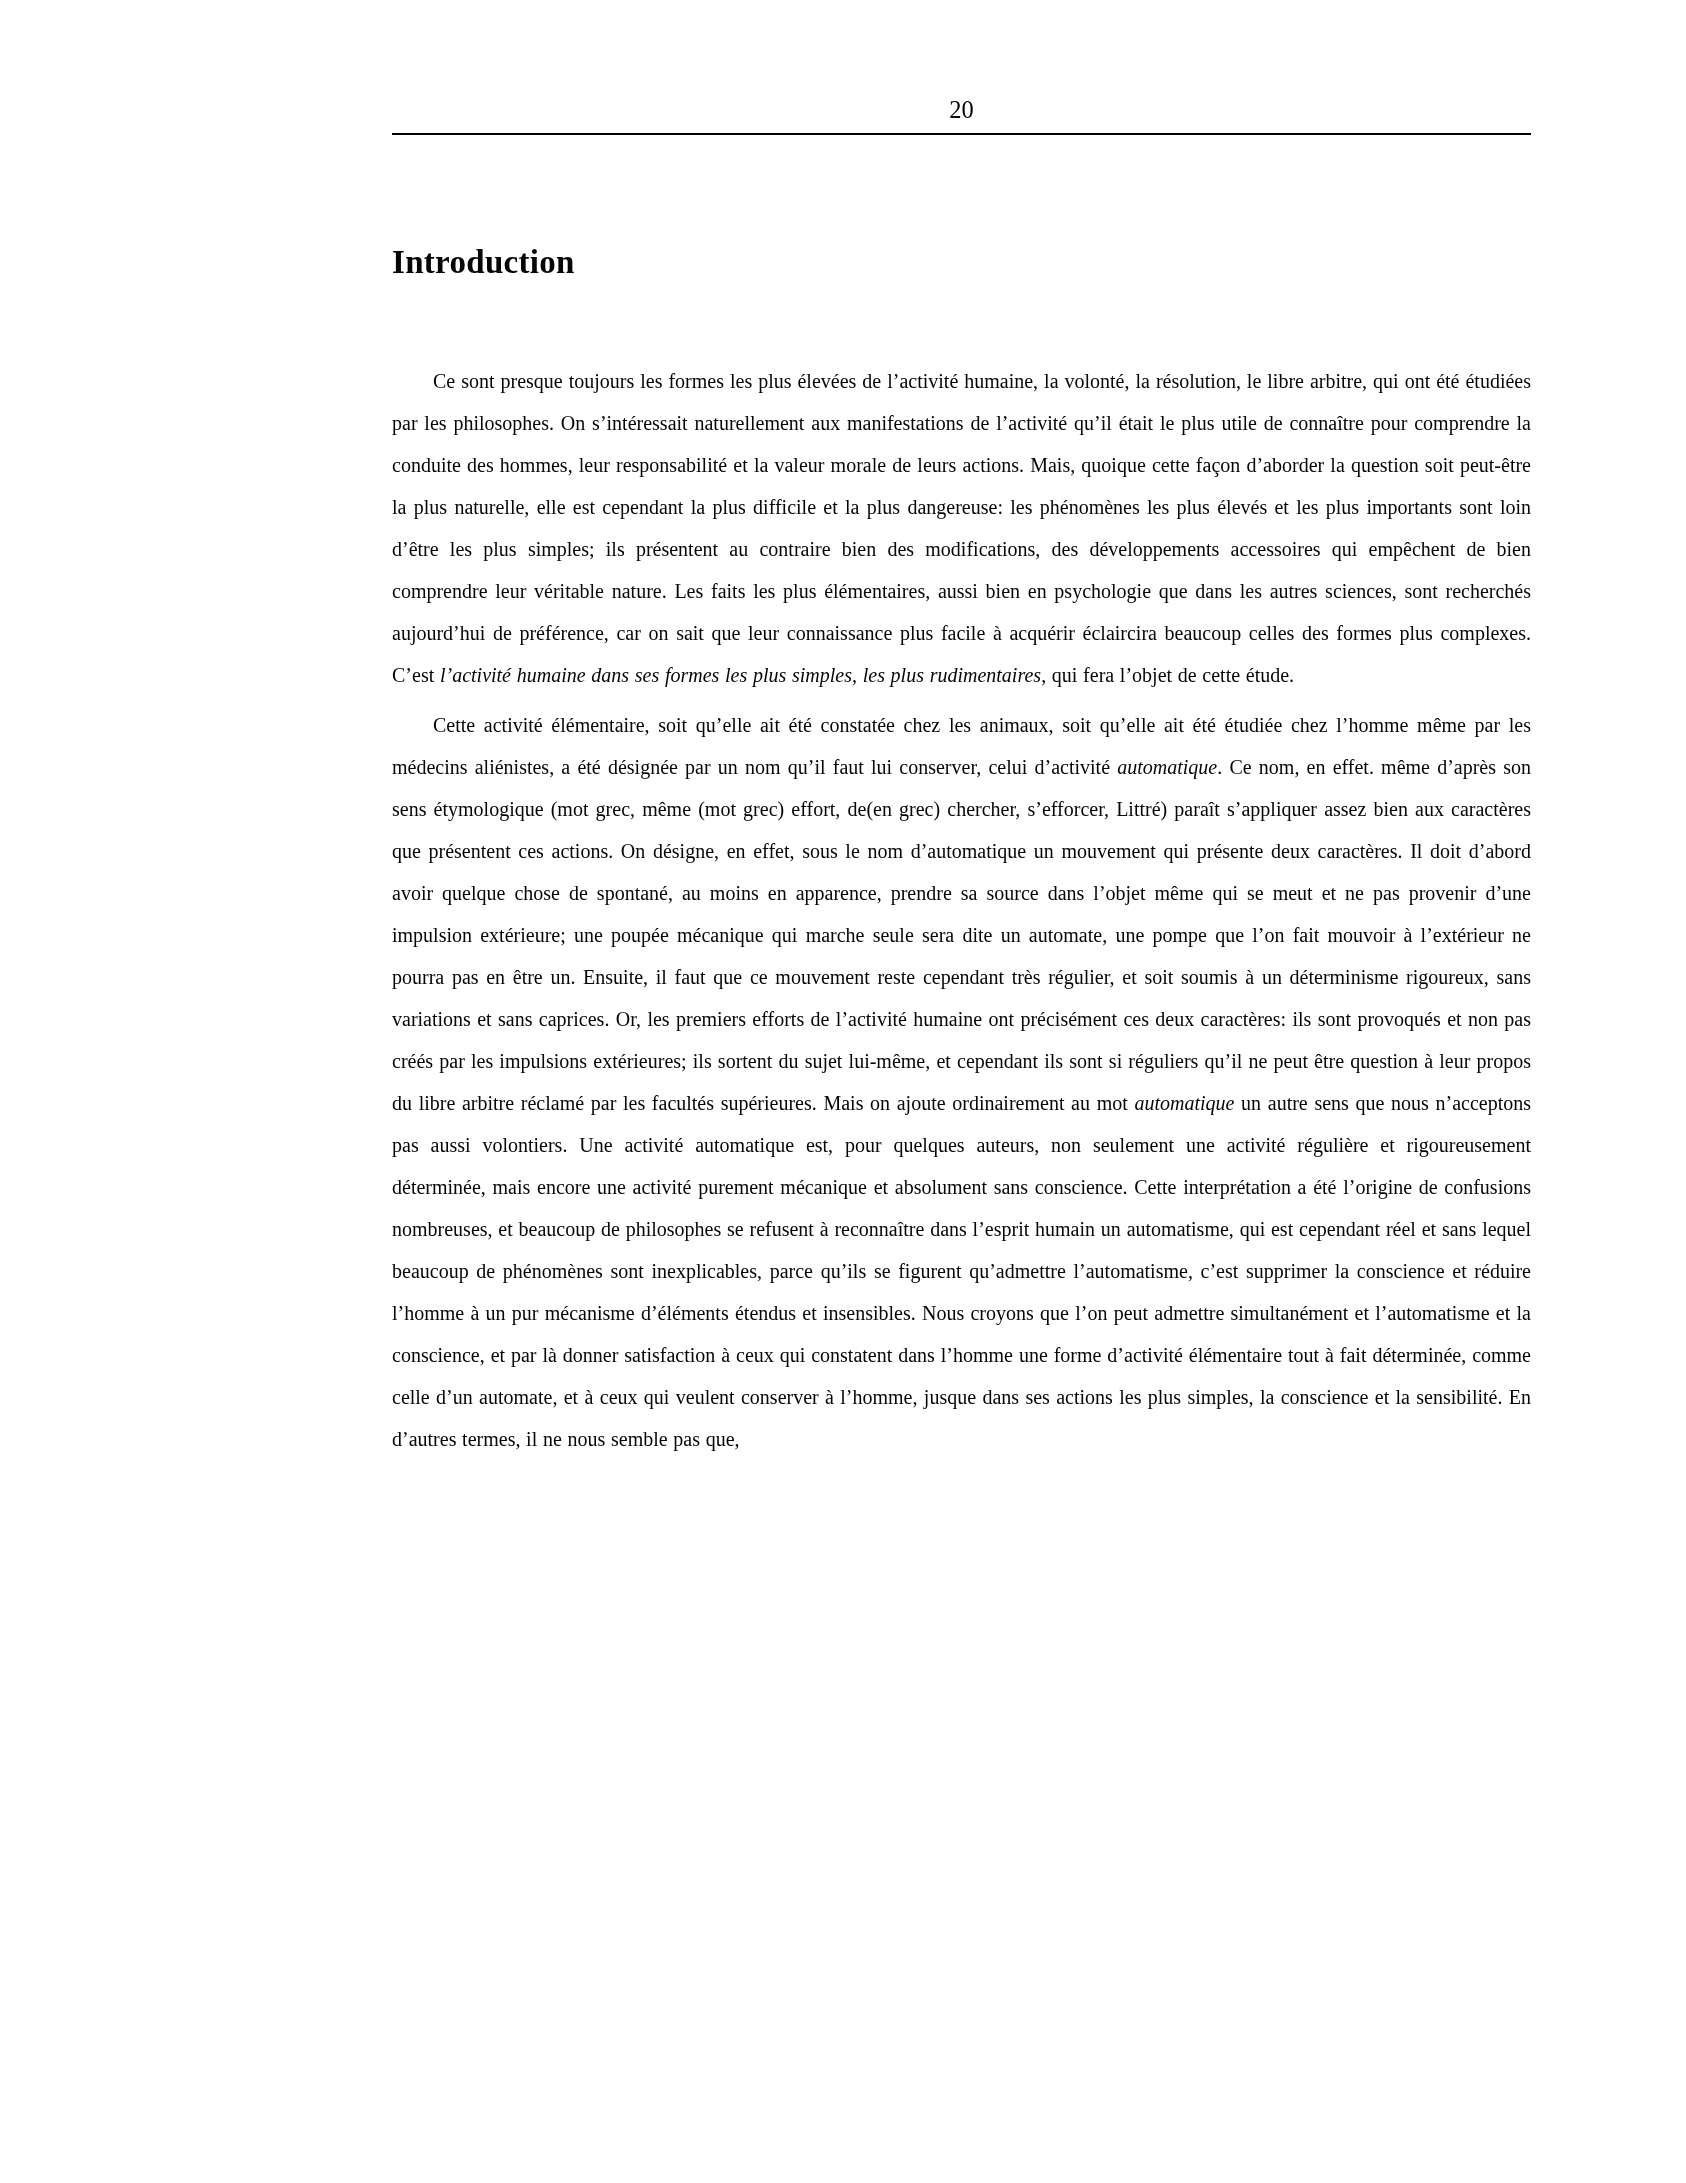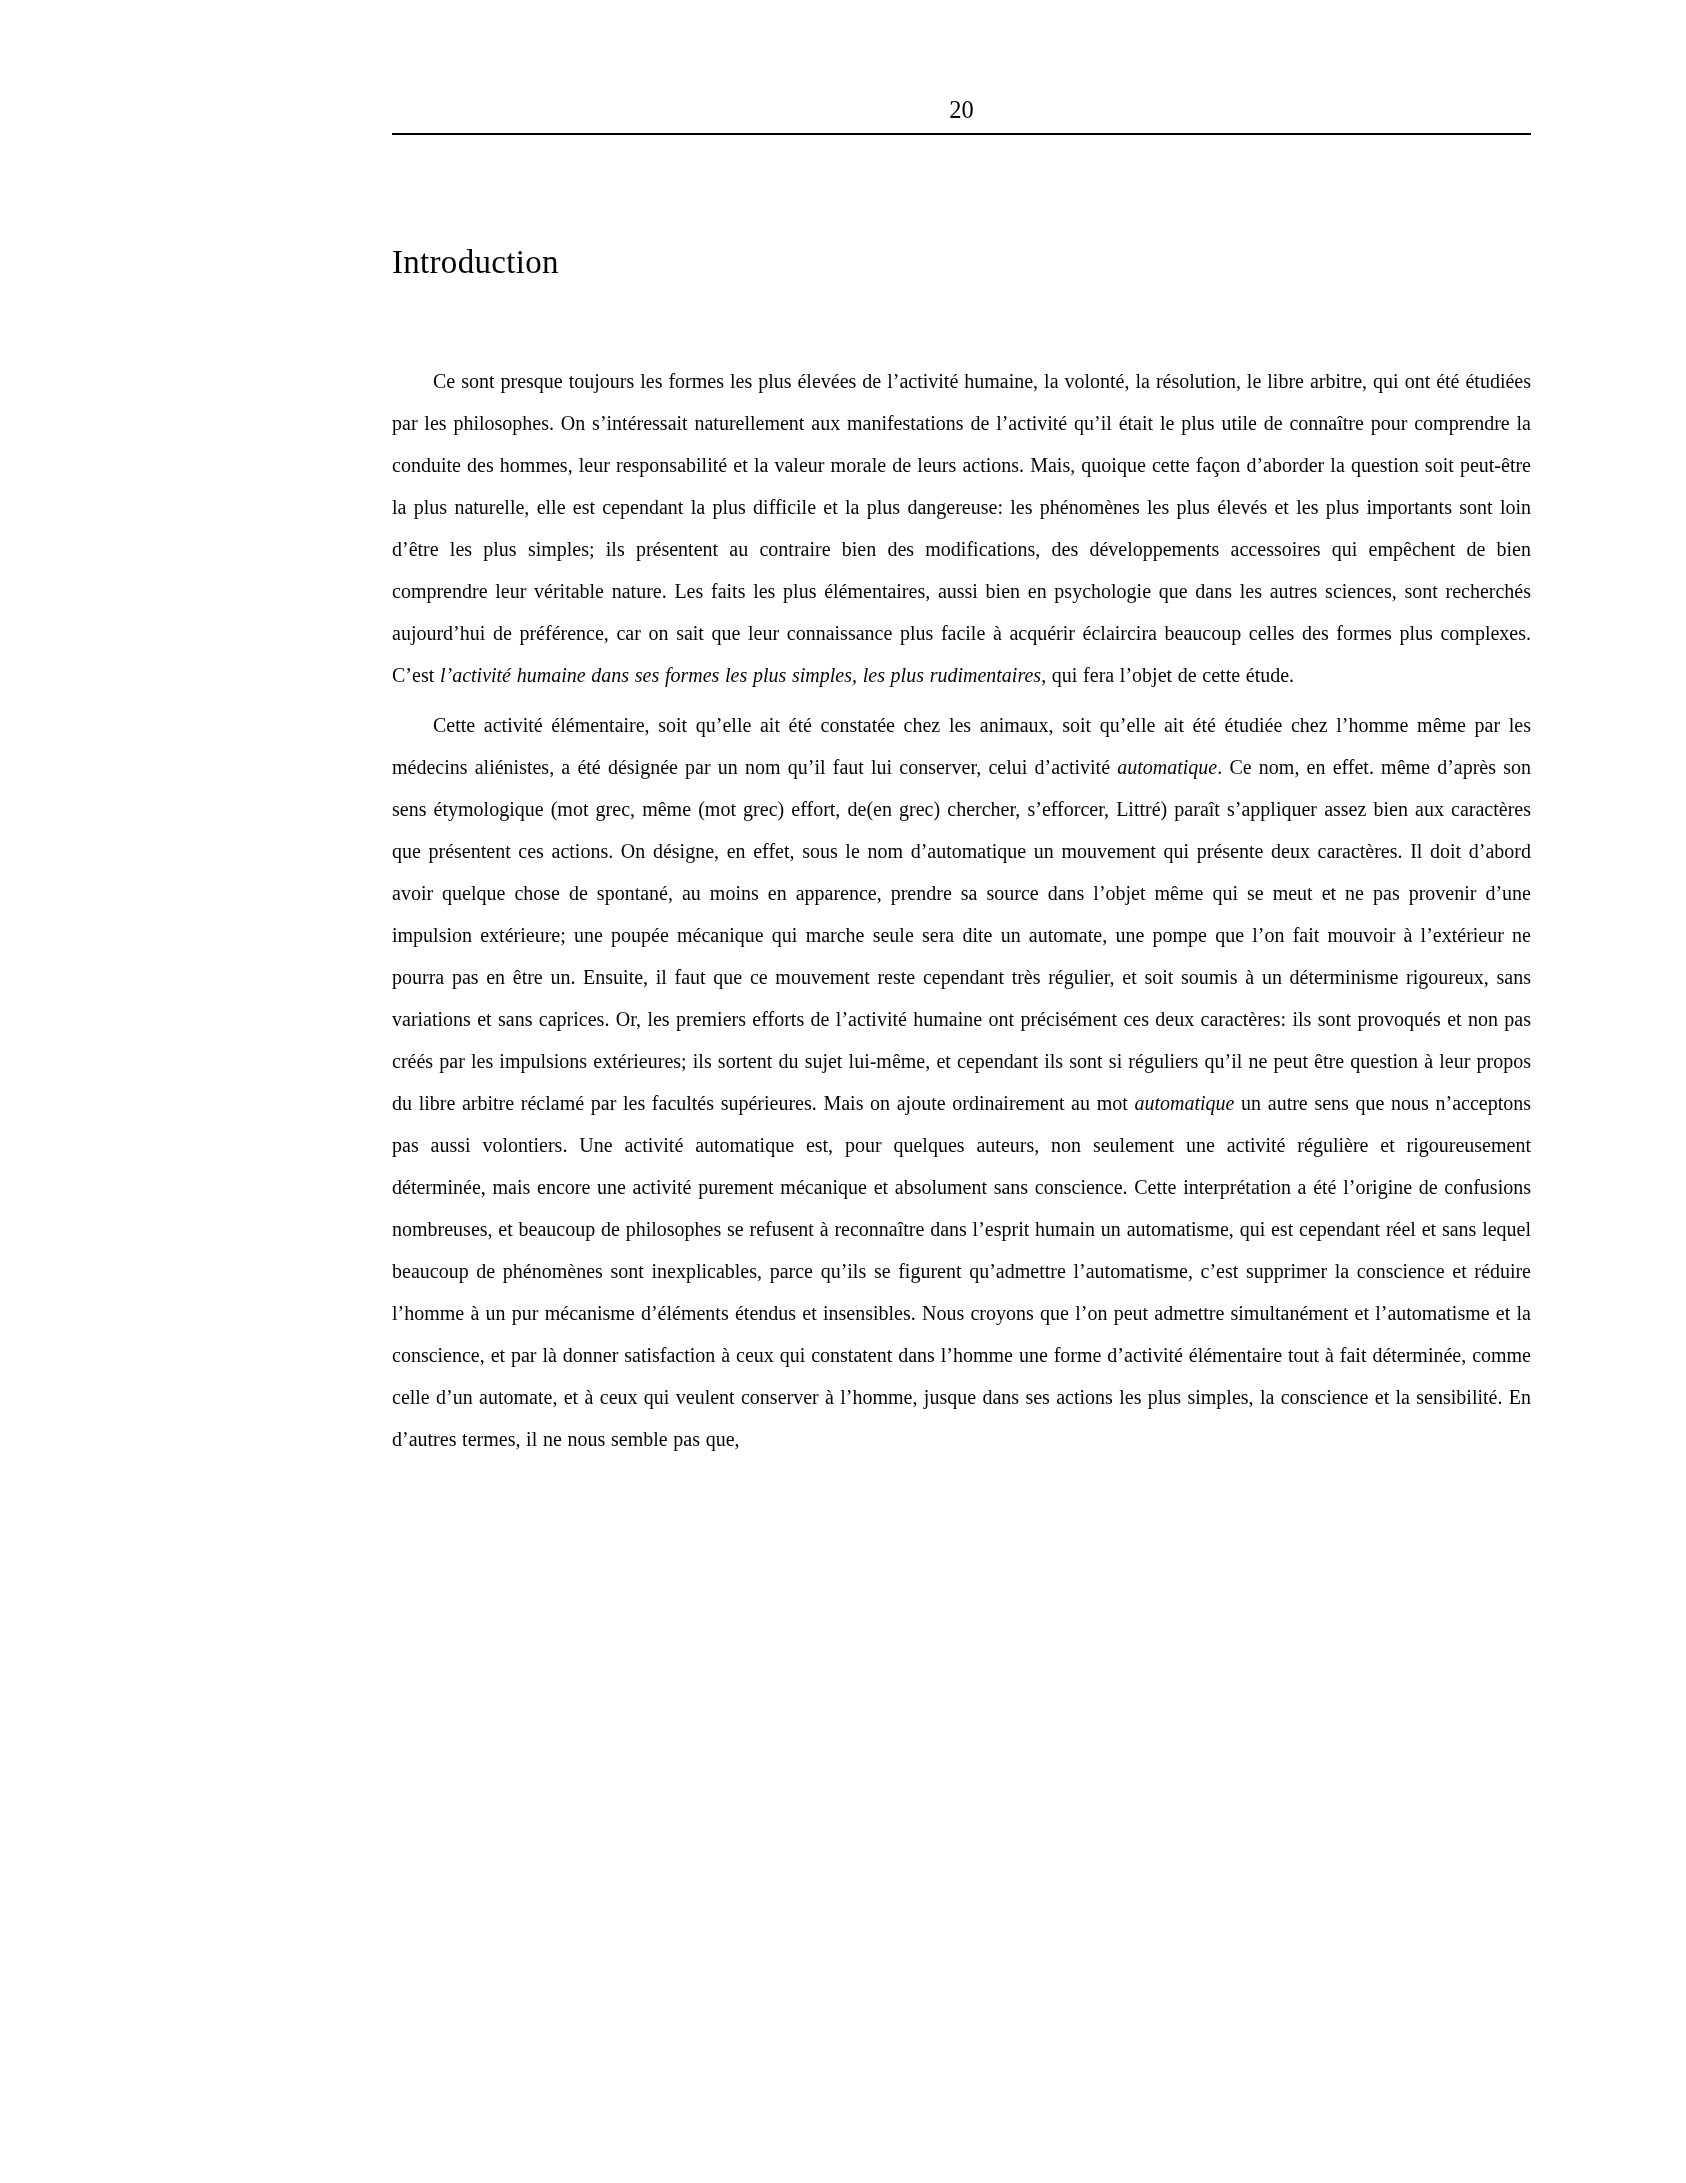--- a/index.html
+++ b/index.html
@@ -33,21 +33,21 @@
   }
   .content {
     position: absolute;
     top: 246px;
     left: 392px;
     width: 1139px;
   }
   .heading {
     font-size: 33px;
     line-height: 1;
-    font-weight: normal;
+    font-weight: bold;
     margin-bottom: 81px;
     letter-spacing: 0.3px;
   }
   .para {
     font-size: 20px;
     line-height: 42px;
     text-align: justify;
     text-indent: 41px;
     margin-bottom: 8px;
     word-spacing: 0.7px;

